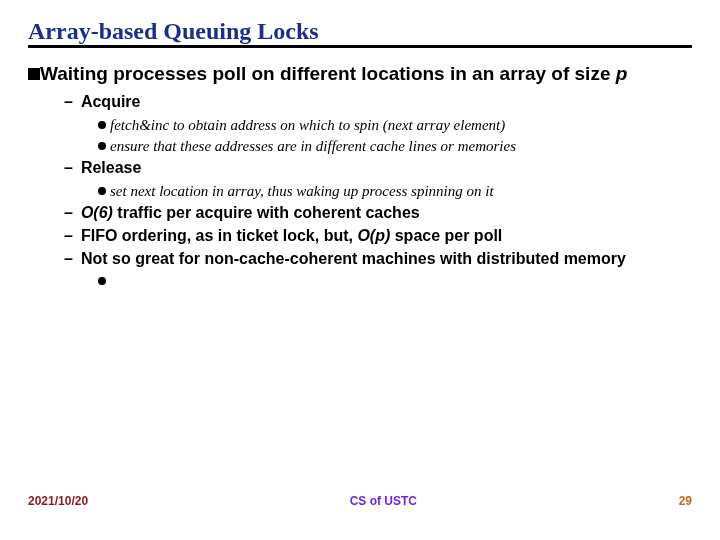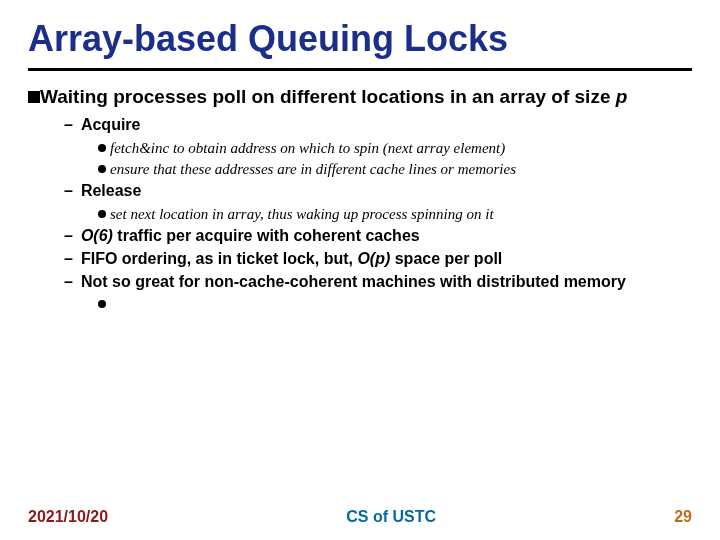--- a/index.html
+++ b/index.html
@@ -6,23 +6,23 @@
   body {
     width: 720px;
     height: 540px;
     background: #fff;
     font-family: Arial, Helvetica, sans-serif;
     position: relative;
     padding: 18px 28px 0 28px;
   }
   .title {
     color: #1a2e8a;
-    font-size: 36px;
+    font-size: 24px;
     font-weight: bold;
-    margin-bottom: 8px;
+    font-family: Liberation Serif, serif;
   }
   .rule {
     border: none;
     border-top: 3px solid #000;
     margin-bottom: 14px;
   }
   .l1 {
     font-size: 19px;
     font-weight: bold;
     color: #000;
@@ -59,30 +59,30 @@
     line-height: 1.35;
     margin-bottom: 1px;
     font-style: italic;
   }
   .l3 .disc {
     width: 8px; height: 8px; background: #000; border-radius: 50%; flex: 0 0 8px; margin-top: 6px;
   }
   .em { font-style: italic; }
   .footer {
     position: absolute;
-    bottom: 14px;
+    bottom: 32px;
     left: 28px;
     right: 28px;
     display: flex;
     justify-content: space-between;
     align-items: flex-end;
-    font-size: 16px;
+    font-size: 12px;
   }
   .date { color: #8a1a1a; font-weight: bold; }
-  .ctr { color: #0369a1; font-weight: bold; text-align: center; flex: 1; }
+  .ctr { color: #6d28d9; font-weight: bold; text-align: center; flex: 1; }
   .pnum { color: #c06a1a; font-weight: bold; }
   .nowrap { white-space: normal; }
 </style>
 </head>
 <body>
 
 <div class="title">Array-based Queuing Locks</div>
 <hr class="rule">
 
 <div class="l1">

